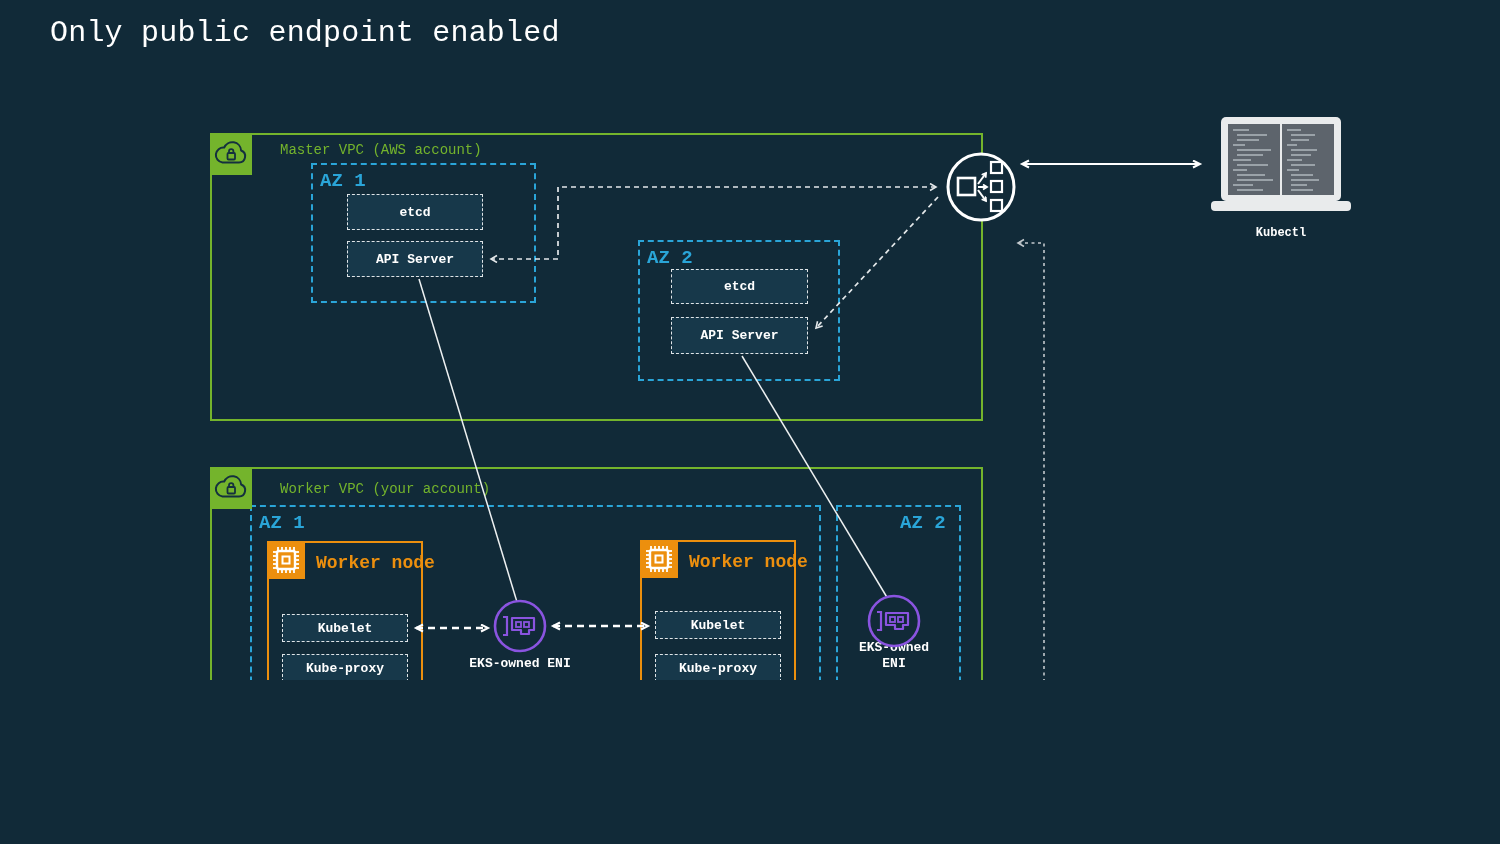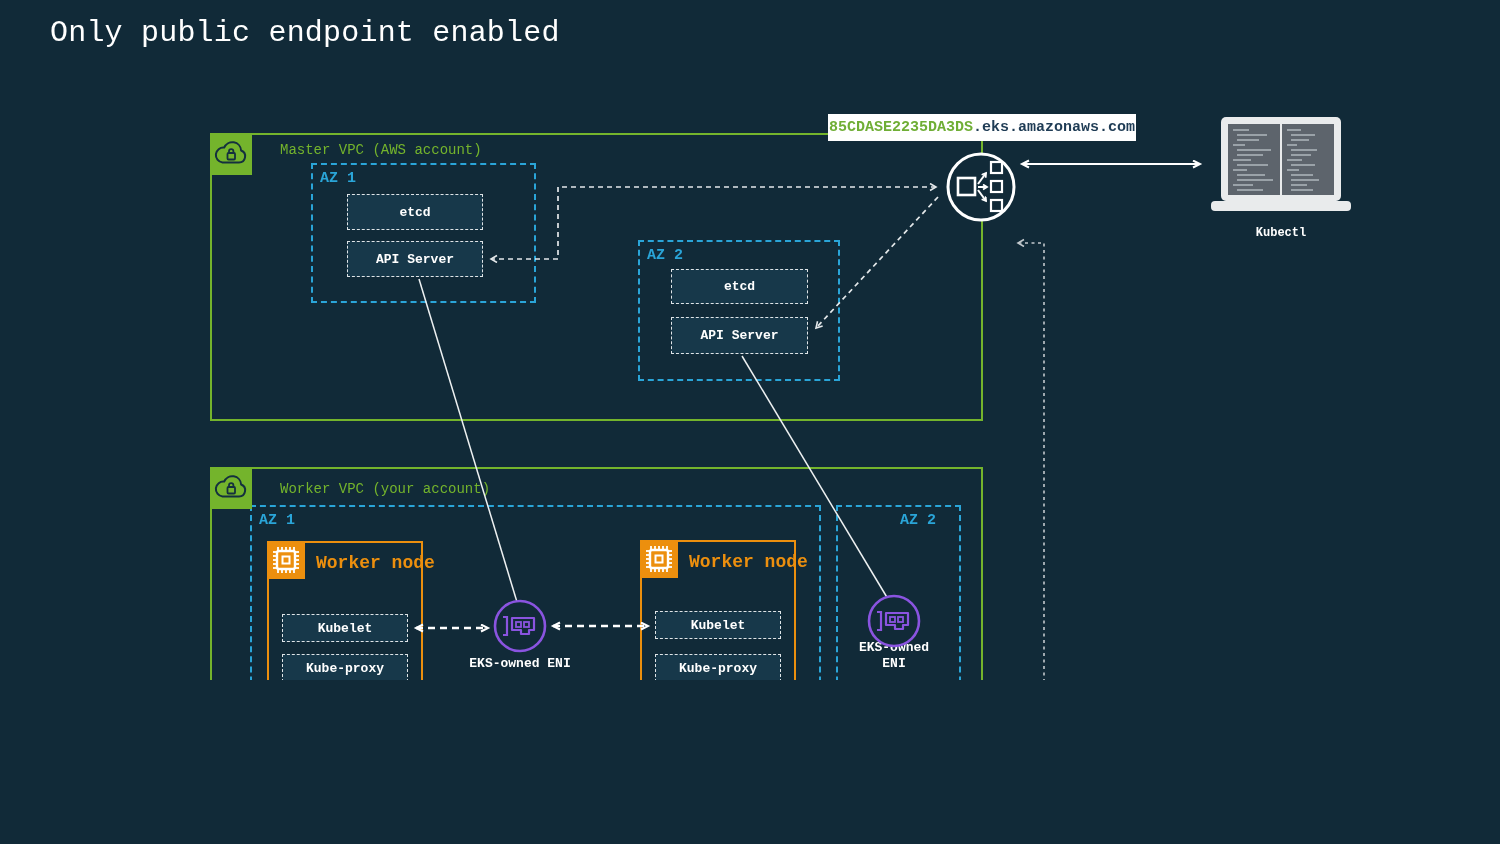--- a/index.html
+++ b/index.html
@@ -4,21 +4,21 @@
 <style>
   html,body{margin:0;padding:0;background:var(--bg,#112a38);}
   .canvas{position:relative;width:1500px;height:680px;background:var(--bg,#112a38);
           font-family:Liberation Mono, monospace;overflow:hidden;margin-left:28px;}
   .abs{position:absolute;box-sizing:border-box;}
   .title{color:#fff;font-size:30px;font-weight:500;letter-spacing:.2px;}
   .vpc{border:2px solid var(--green);z-index:1;}
   .vpc-badge{background:var(--green);z-index:3;display:flex;align-items:center;justify-content:center;}
   .vpc-label{color:var(--green);font-size:14px;font-weight:500;z-index:3;}
   .az{border:2px dashed var(--cyan);z-index:1;}
-  .az-label{color:var(--cyan);font-size:15px;font-weight:bold;z-index:3;}
+  .az-label{color:var(--cyan);font-size:19px;font-weight:bold;z-index:3;}
   .ibox{background:var(--panel);border:1px dashed #dfe4e7;color:#fff;display:flex;align-items:center;
         justify-content:center;font-size:13px;font-weight:bold;z-index:3;}
   .node{border:2px solid var(--orange);z-index:2;}
   .node-badge{background:var(--orange);z-index:3;display:flex;align-items:center;justify-content:center;}
   .node-label{color:var(--orange);font-size:18px;font-weight:bold;z-index:3;}
   .eni-label{color:#fff;font-size:13px;font-weight:bold;text-align:center;line-height:16px;z-index:3;}
   .url-box{background:#fff;display:flex;align-items:center;justify-content:center;
            font-size:15px;font-weight:bold;z-index:6;white-space:pre;}
   .url-g{color:var(--url_green);} .url-d{color:var(--url_dark);}
   .kubectl-label{color:#fff;font-size:12px;font-weight:bold;text-align:center;z-index:3;}
@@ -132,23 +132,20 @@
   <div class="abs node-label" style="left:661px;top:552px;">Worker node</div>
   <div class="abs ibox" style="left:627px;top:611px;width:126px;height:28px;">Kubelet</div>
   <div class="abs ibox" style="left:627px;top:654px;width:126px;height:28px;">Kube-proxy</div>
 
   <div class="abs eni-label" style="left:422px;top:656px;width:140px;">EKS-owned ENI</div>
   <div class="abs eni-label" style="left:806px;top:640px;width:120px;">
     <span>EKS-owned</span><br>
     <span>ENI</span>
   </div>
 
-  <div class="abs url-box" style="left:800px;top:114px;width:308px;height:27px;">
-    <span class="url-g">85CDASE2235DA3DS</span><span class="url-d">.eks.amazonaws.com</span>
-  </div>
 
   <div class="abs kubectl-label" style="left:1193px;top:226px;width:120px;">Kubectl</div>
 
   <svg class="overlay" width="1500" height="844" viewBox="0 0 1500 844">
     <defs>
       <marker id="m-mid" markerWidth="12" markerHeight="12" refX="8" refY="4.5" orient="auto-start-reverse" markerUnits="userSpaceOnUse">
         <path d="M1,1 L8,4.5 L1,8" fill="none" stroke="#fff" stroke-width="2"></path>
       </marker>
       <marker id="m-sm" markerWidth="11" markerHeight="11" refX="7" refY="4" orient="auto-start-reverse" markerUnits="userSpaceOnUse">
         <path d="M1,0.5 L7,4 L1,7.5" fill="none" stroke="#e4e8ea" stroke-width="1.6"></path>

